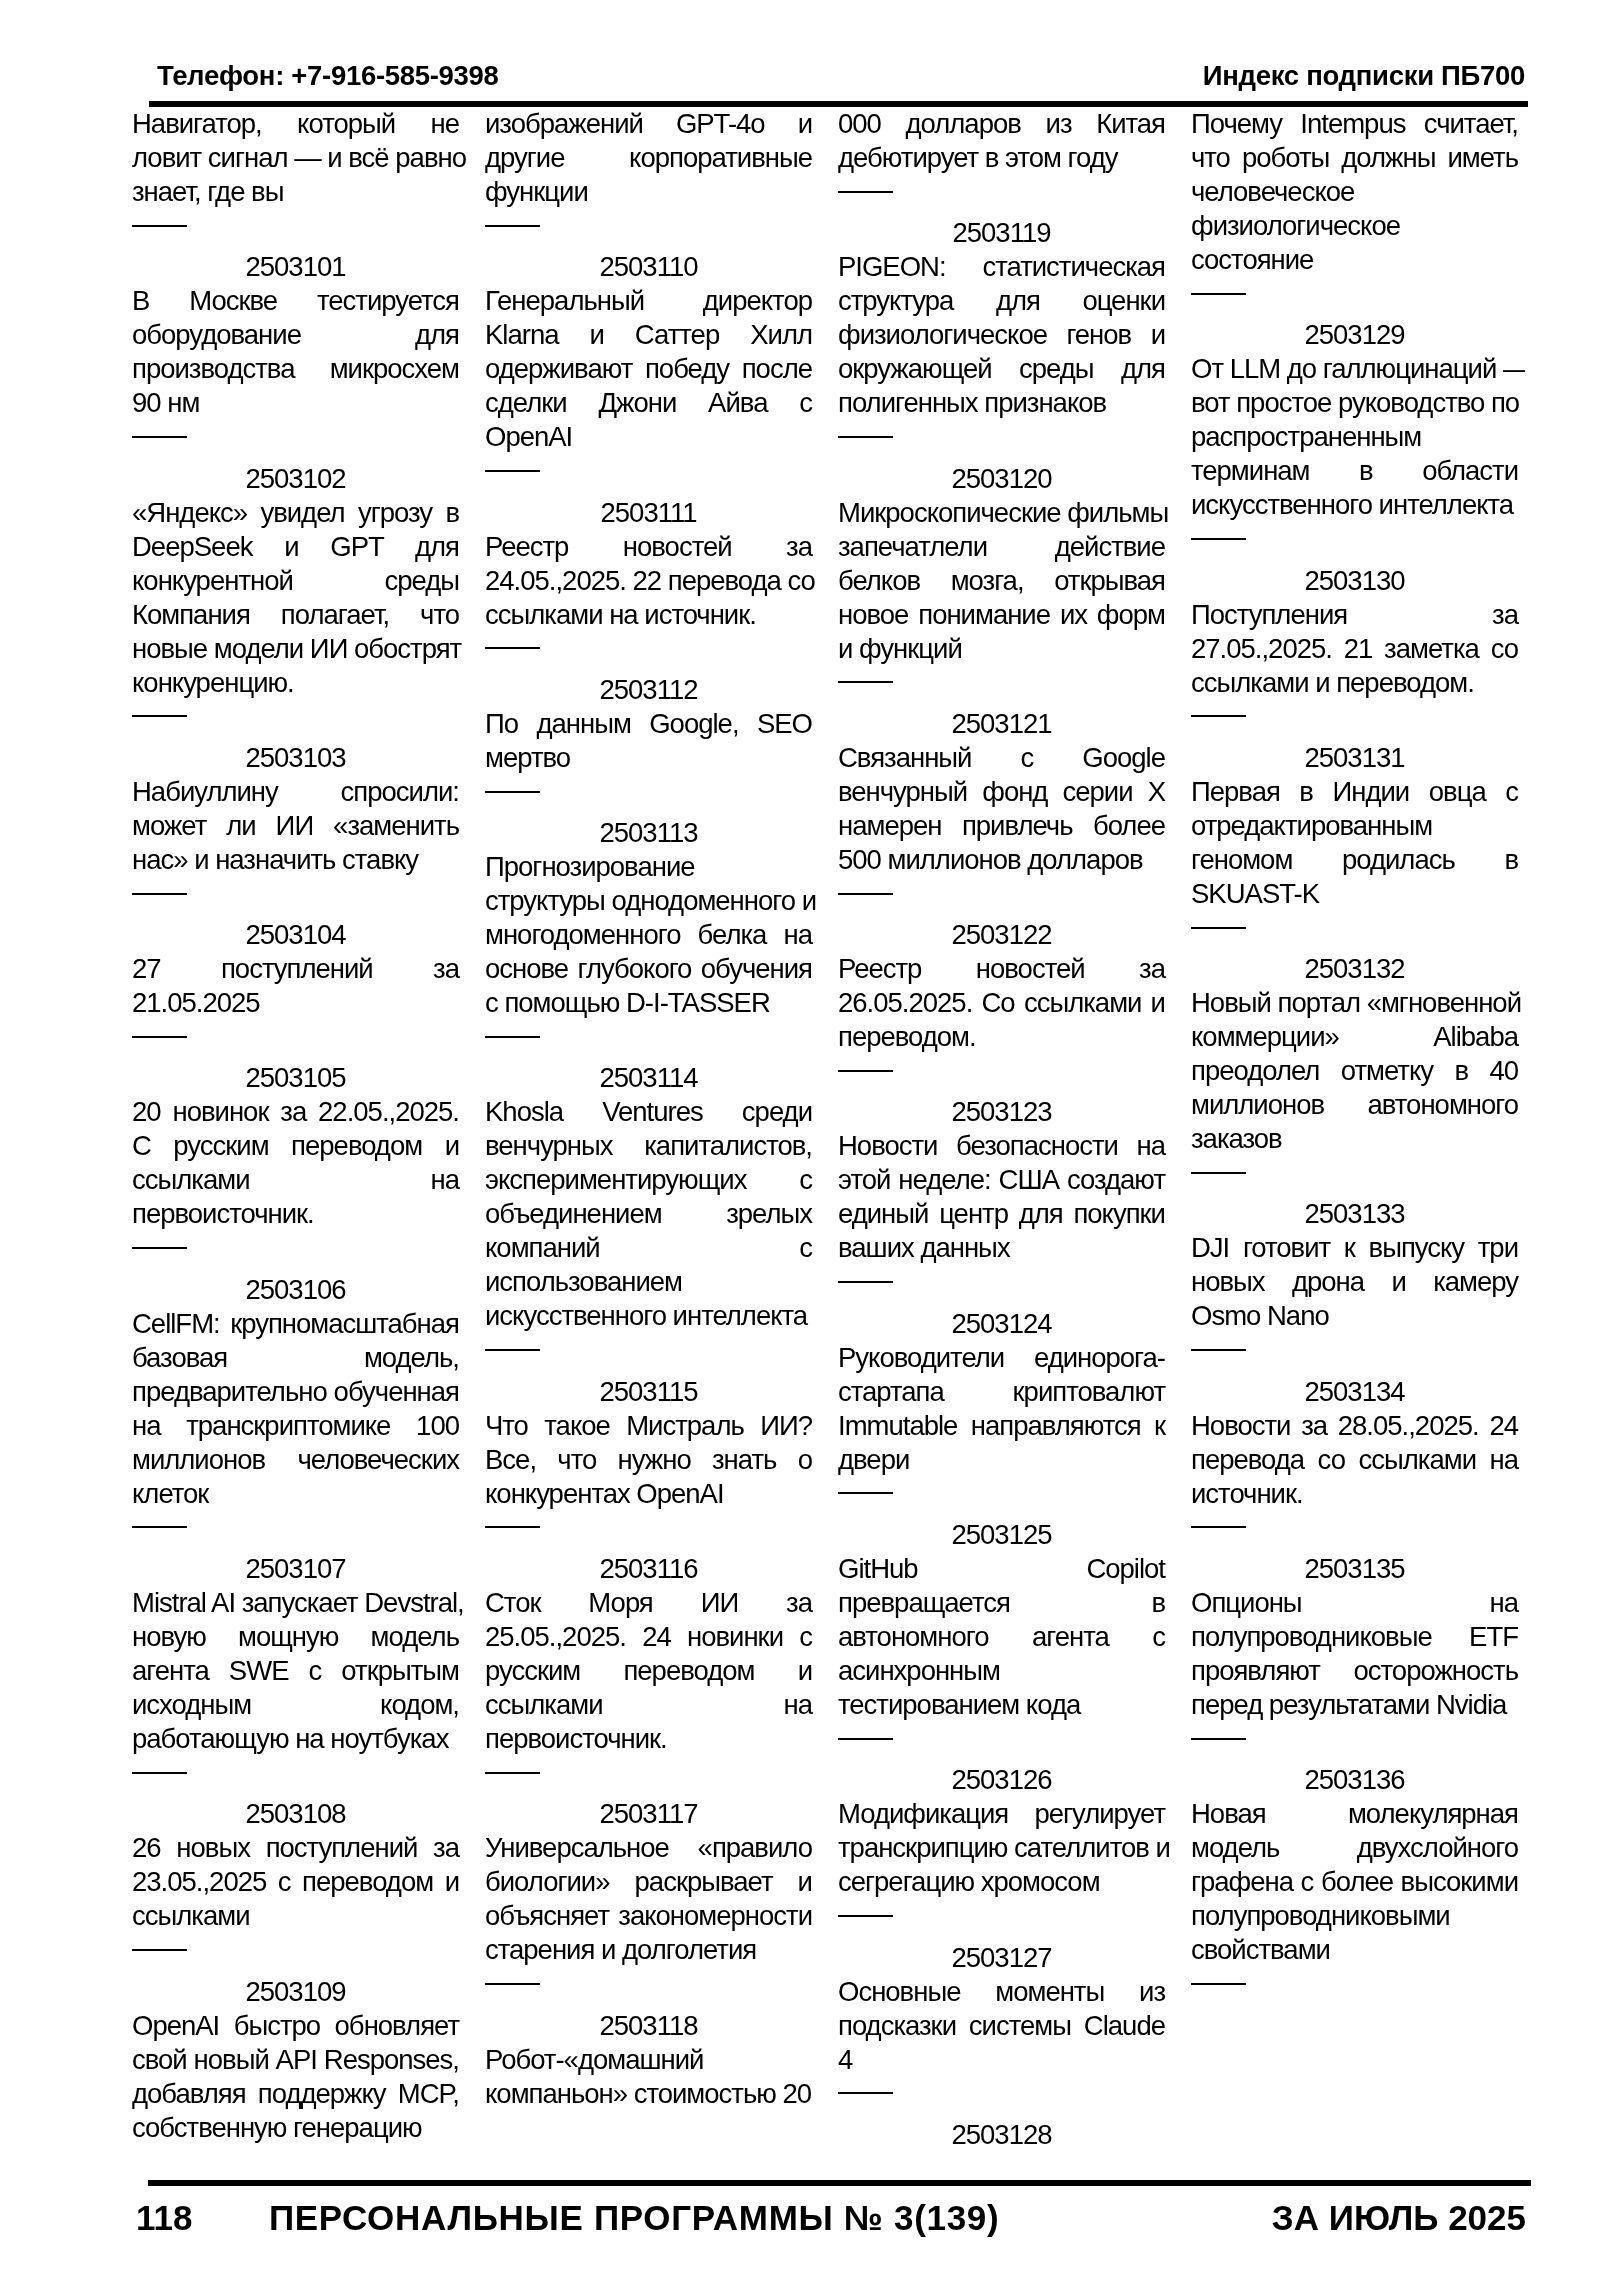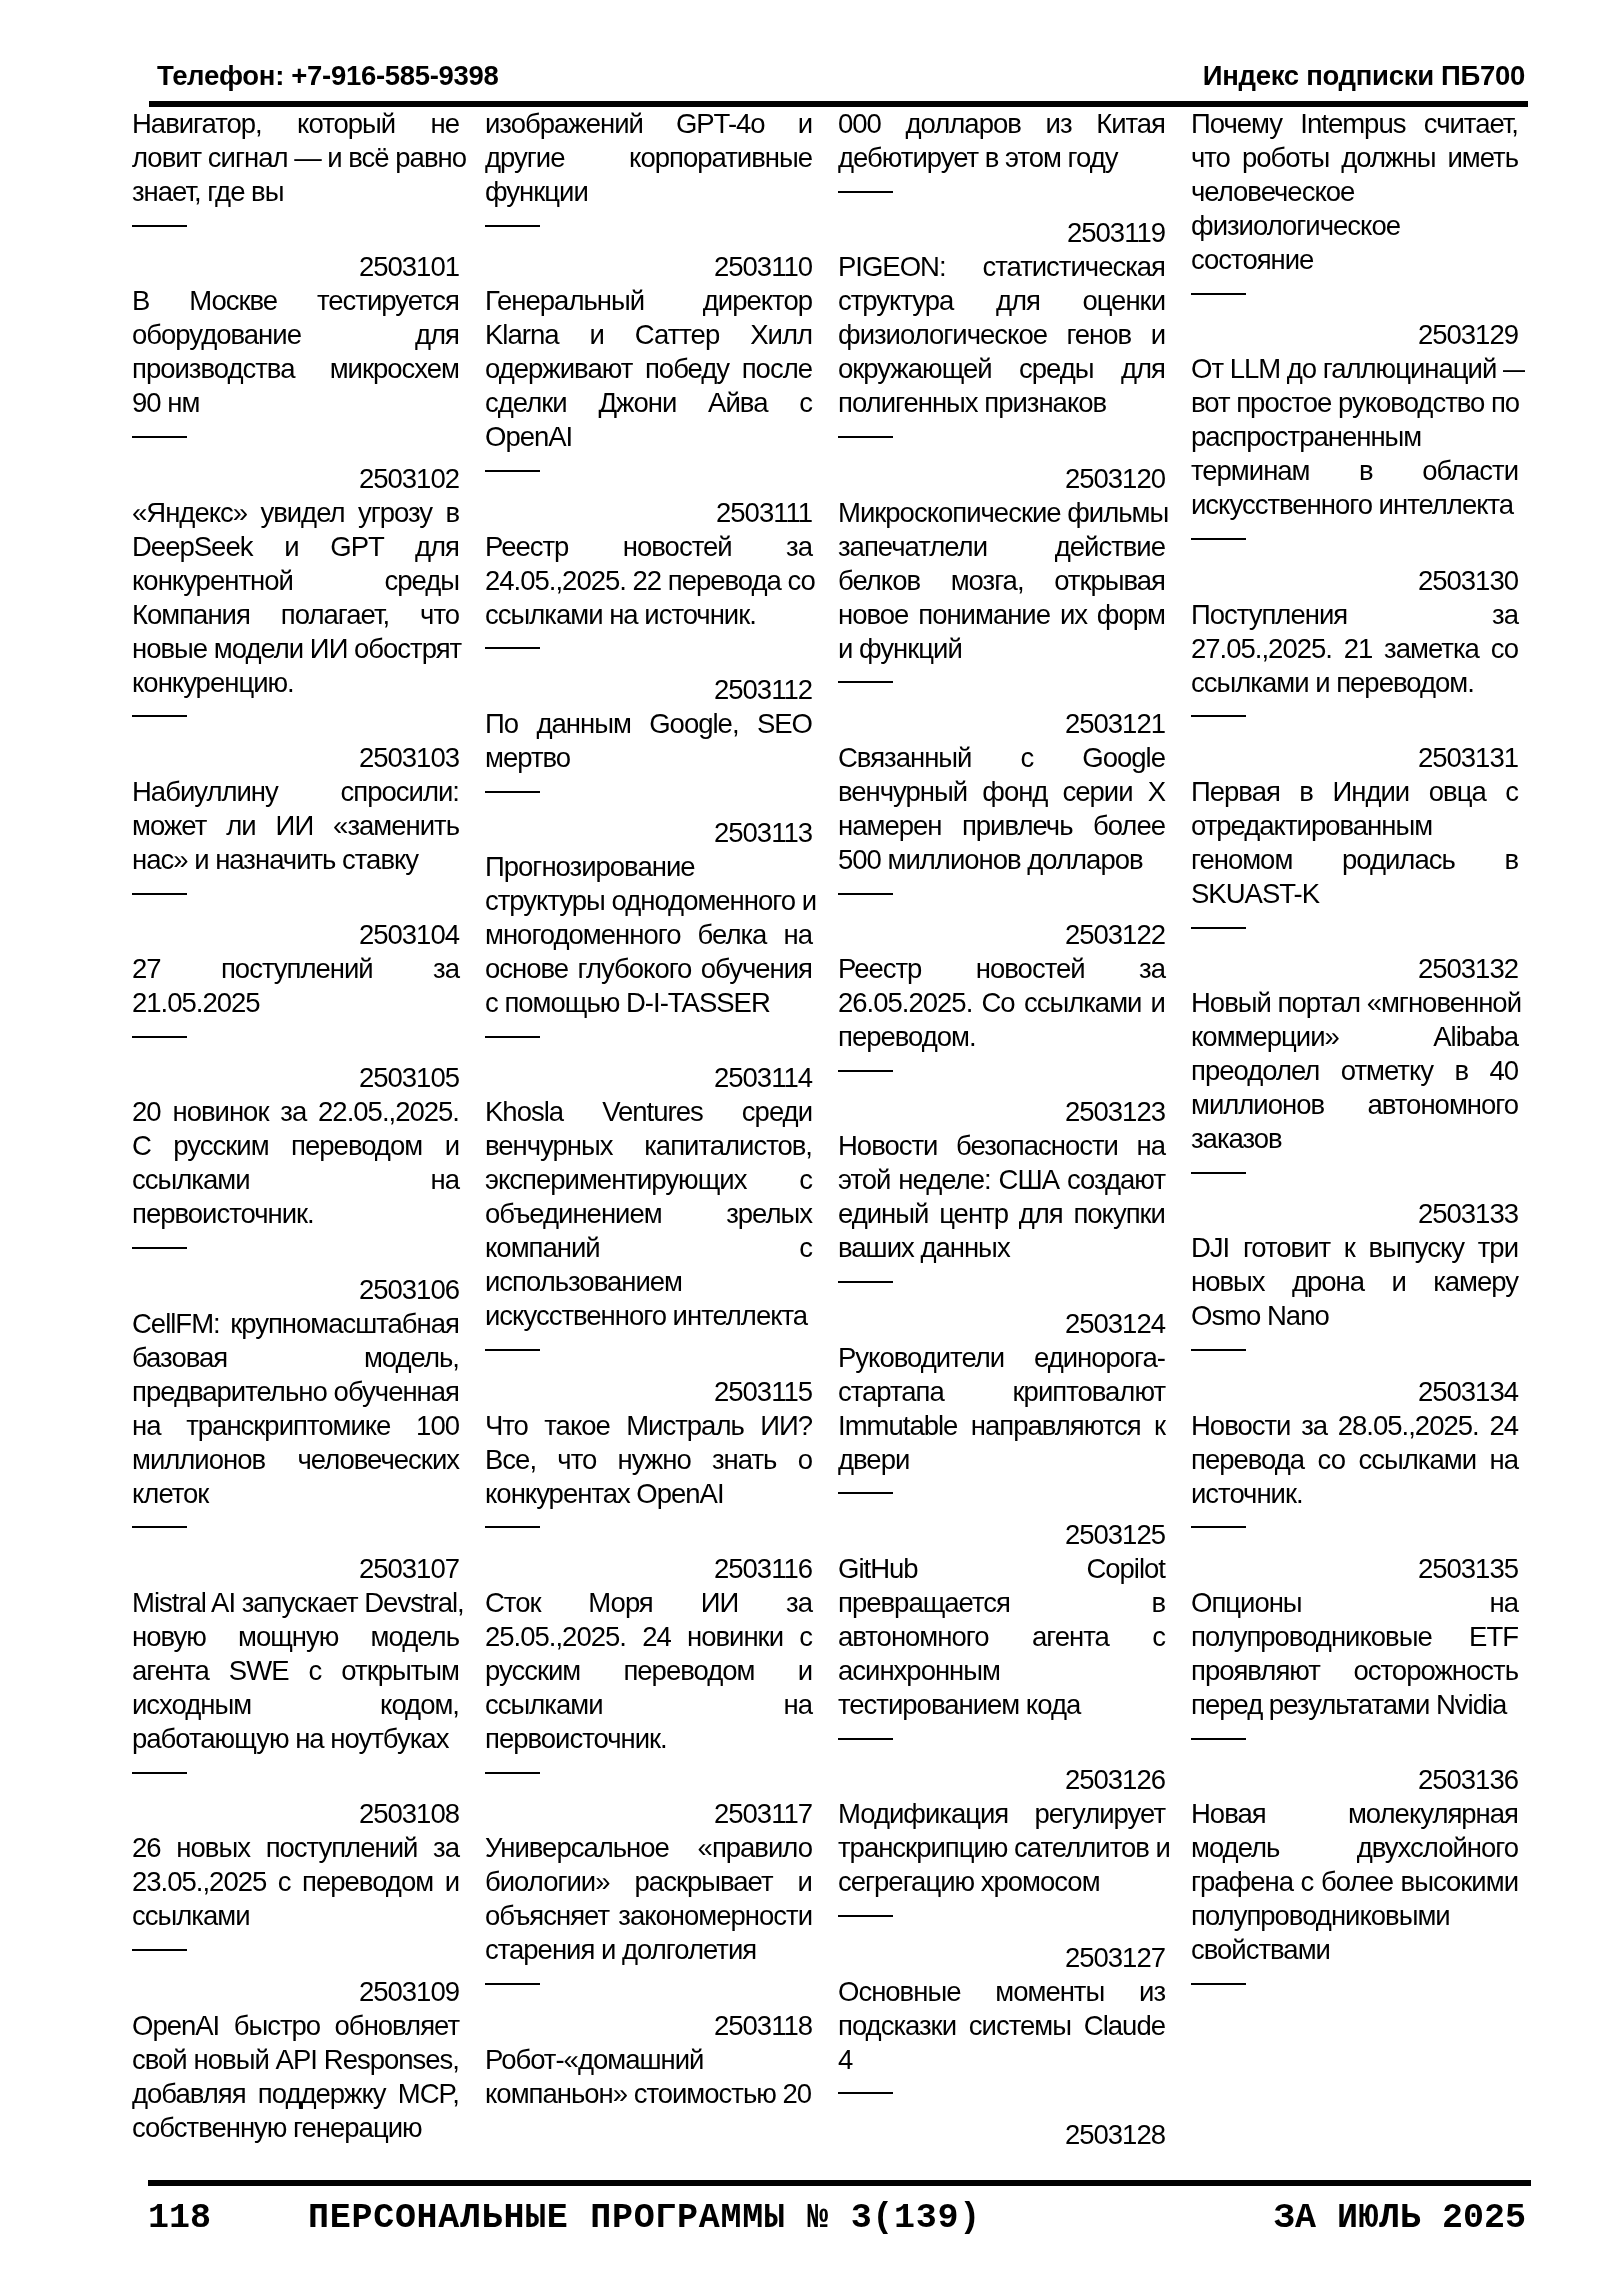--- a/index.html
+++ b/index.html
@@ -32,36 +32,36 @@
   }
   .column { width: 327px; flex: 0 0 327px; }
   .line {
     font-size: 27.5px; line-height: 34px; letter-spacing: -1px;
     white-space: nowrap;
     text-align: justify; text-align-last: justify;
   }
   .line.last { text-align-last: left; }
   .entry-number {
     font-size: 27.5px; line-height: 34px; letter-spacing: -1px;
-    text-align: right;
+    text-align: center;
   }
   .sep {
     width: 55px; height: 0;
     border-top: 2.6px solid #000;
     margin: 15.7px 0 23.6px 0;
   }
   
   .footer-rule {
     position: absolute; left: 148px; right: 92px; top: 2180px;
     height: 5.9px; background: #000;
   }
   .footer {
-    position: absolute; left: 148px; right: 97px; top: 2198px;
+    position: absolute; left: 136px; right: 97px; top: 2198px;
     display: flex; align-items: baseline;
-    font-family: Liberation Mono, monospace;
+    font-family: Liberation Sans, sans-serif;
     font-weight: bold; font-size: 35px;
   }
   .footer .f-center { flex: 1; text-align: center; padding-right: 196px; letter-spacing: 0.7px; }
 </style>
 </head>
 <body>
 
 <div class="page">
 
   <div class="header">

